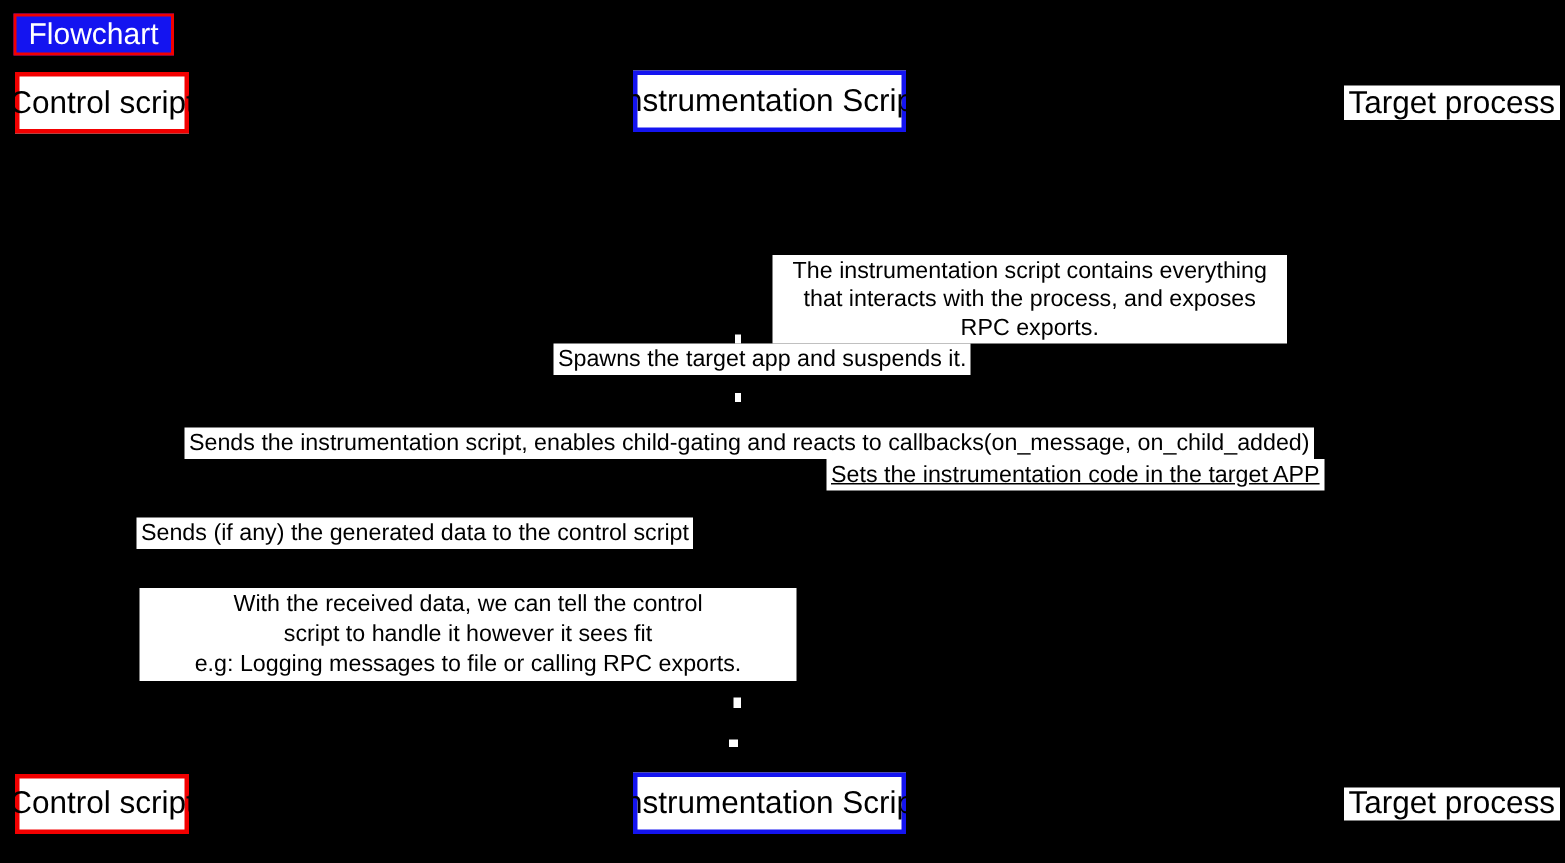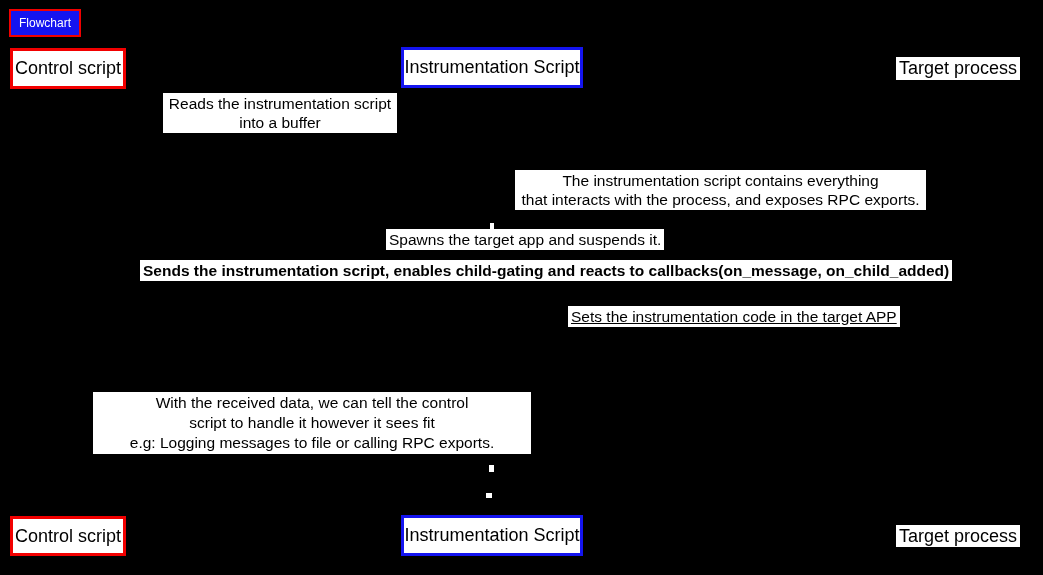--- a/index.html
+++ b/index.html
@@ -8,75 +8,74 @@
     width:1043px;height:575px;
     background:var(--background,#000);
     font-family:"Liberation Sans","DejaVu Sans",sans-serif;
     overflow:hidden;
   }
   .title-badge{
     position:absolute;left:9px;top:9px;
     background:var(--blue,#1414f0);
     border:2px solid var(--red,#f20000);
     color:var(--title_text,#fff);
-    font-size:12px;line-height:24px;
+    font-size:20px;line-height:24px;
     padding:0 8px;
     white-space:nowrap;
   }
   .actor{
     position:absolute;
     background:var(--label_bg,#fff);
     color:var(--label_text,#000);
-    font-size:18px;
+    font-size:21px;
     display:flex;align-items:center;justify-content:center;
     text-align:center;white-space:nowrap;
     box-sizing:border-box;
   }
   .actor.red{border:3px solid var(--red,#f20000);}
-  .actor.blue{border:3px solid var(--blue,#1414f0);}
+  .actor.blue{border:3px solid var(--blue,#1414f0);margin-left:21px;}
   .actor.plain{padding:1px 3px;}
   .msg{
     position:absolute;
     background:var(--label_bg,#fff);
     color:var(--label_text,#000);
     font-size:15.5px;line-height:19px;
     padding:1px 3px;
     white-space:pre-line;
     text-align:center;
     box-sizing:border-box;
   }
-  .msg.single{white-space:nowrap;text-align:center;margin-left:17px;}
+  .msg.single{white-space:nowrap;text-align:center;}
   .tick{
     position:absolute;
     background:#fff;
   }
 </style>
 </head>
 <body>
 
 <div id="stage">
 
   <div class="title-badge">Flowchart</div>
 
   <div class="actor red" style="left:10px;top:48px;width:116px;height:41px;">Control script</div>
   <div class="actor blue" style="left:401px;top:47px;width:182px;height:41px;">Instrumentation Script</div>
   <div class="actor plain" style="left:896px;top:57px;height:23px;">Target process</div>
 
-  <div class="msg" style="left:163px;top:93px;width:234px;">Reads the instrumentation script
-into a buffer</div>
 
-  <div class="msg" style="left:515px;top:170px;width:411px;">The instrumentation script contains everything
+  <div class="msg" style="left:515px;top:170px;width:343px;">The instrumentation script contains everything
 that interacts with the process, and exposes RPC exports.</div>
 
   <div class="msg single" style="left:369px;top:229px;">Spawns the target app and suspends it.</div>
 
-  <div class="msg single" style="left:123px;top:260px;font-weight:bold;">Sends the instrumentation script, enables child-gating and reacts to callbacks(on_message, on_child_added)</div>
+  <div class="msg single" style="left:123px;top:285px;">Sends the instrumentation script, enables child-gating and reacts to callbacks(on_message, on_child_added)</div>
 
   <div class="msg single" style="left:551px;top:306px;text-decoration:underline;">Sets the instrumentation code in the target APP</div>
 
+  <div class="msg single" style="left:91px;top:345px;">Sends (if any) the generated data to the control script</div>
 
   <div class="msg" style="left:93px;top:392px;width:438px;line-height:20px;">With the received data, we can tell the control
 script to handle it however it sees fit
 e.g: Logging messages to file or calling RPC exports.</div>
 
 
   <div class="tick" style="left:490px;top:223px;width:4px;height:6px;"></div>
   <div class="tick" style="left:490px;top:262px;width:4px;height:6px;"></div>
   <div class="tick" style="left:489px;top:465px;width:5px;height:7px;"></div>
   <div class="tick" style="left:486px;top:493px;width:6px;height:5px;"></div>

